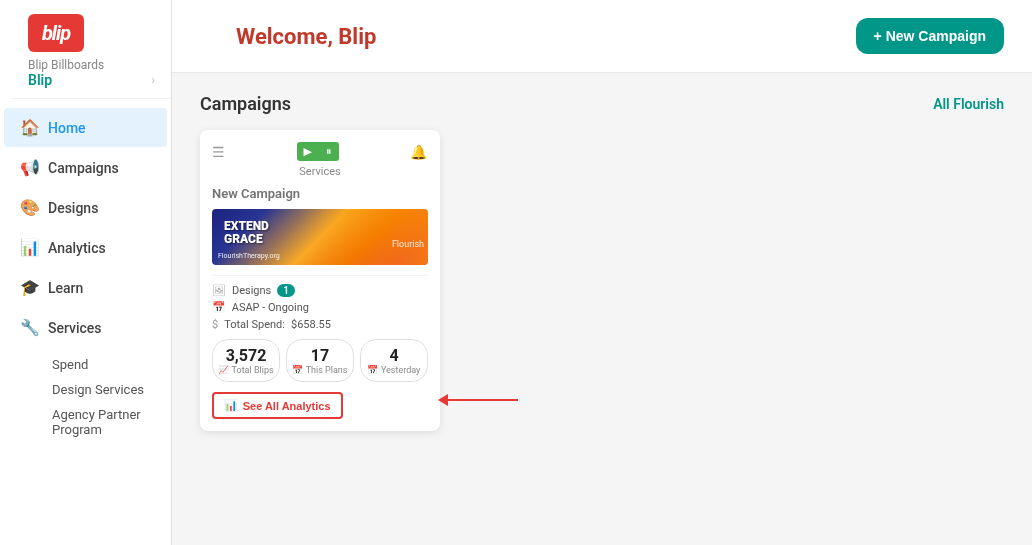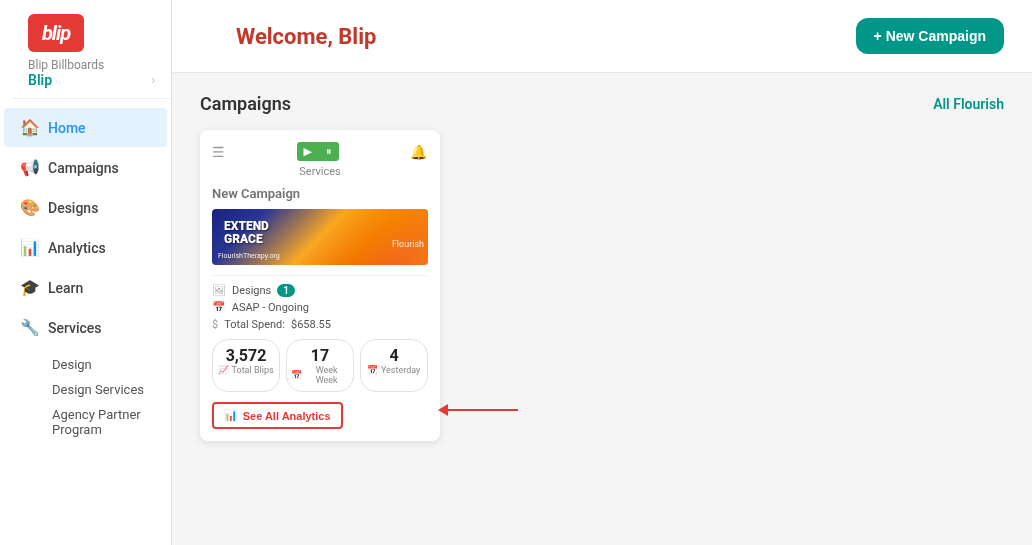--- a/index.html
+++ b/index.html
@@ -339,21 +339,21 @@
       <span class="nav-icon">🎓</span>
       <span>Learn</span>
     </div>
 
     <div class="nav-item">
       <span class="nav-icon">🔧</span>
       <span>Services</span>
     </div>
 
     <div class="nav-section-sub">
-      <div class="nav-sub-item">Design</div>
+      <div class="nav-sub-item">Spend</div>
       <div class="nav-sub-item">Design Services</div>
       <div class="nav-sub-item">Agency Partner Program</div>
     </div>
   </nav>
 </aside>
 
 <main class="main">
   <header class="header">
     <h1 class="welcome-title">Welcome, Blip</h1>
     <button class="new-campaign-btn">+ New Campaign</button>
@@ -409,21 +409,21 @@
           <div class="stat-number">3,572</div>
           <div class="stat-label">
             <span>📈</span>
             <span>Total Blips</span>
           </div>
         </div>
         <div class="stat-box">
           <div class="stat-number">17</div>
           <div class="stat-label">
             <span>📅</span>
-            <span>Week Week</span>
+            <span>This Plans</span>
           </div>
         </div>
         <div class="stat-box">
           <div class="stat-number">4</div>
           <div class="stat-label">
             <span>📅</span>
             <span>Yesterday</span>
           </div>
         </div>
       </div>

